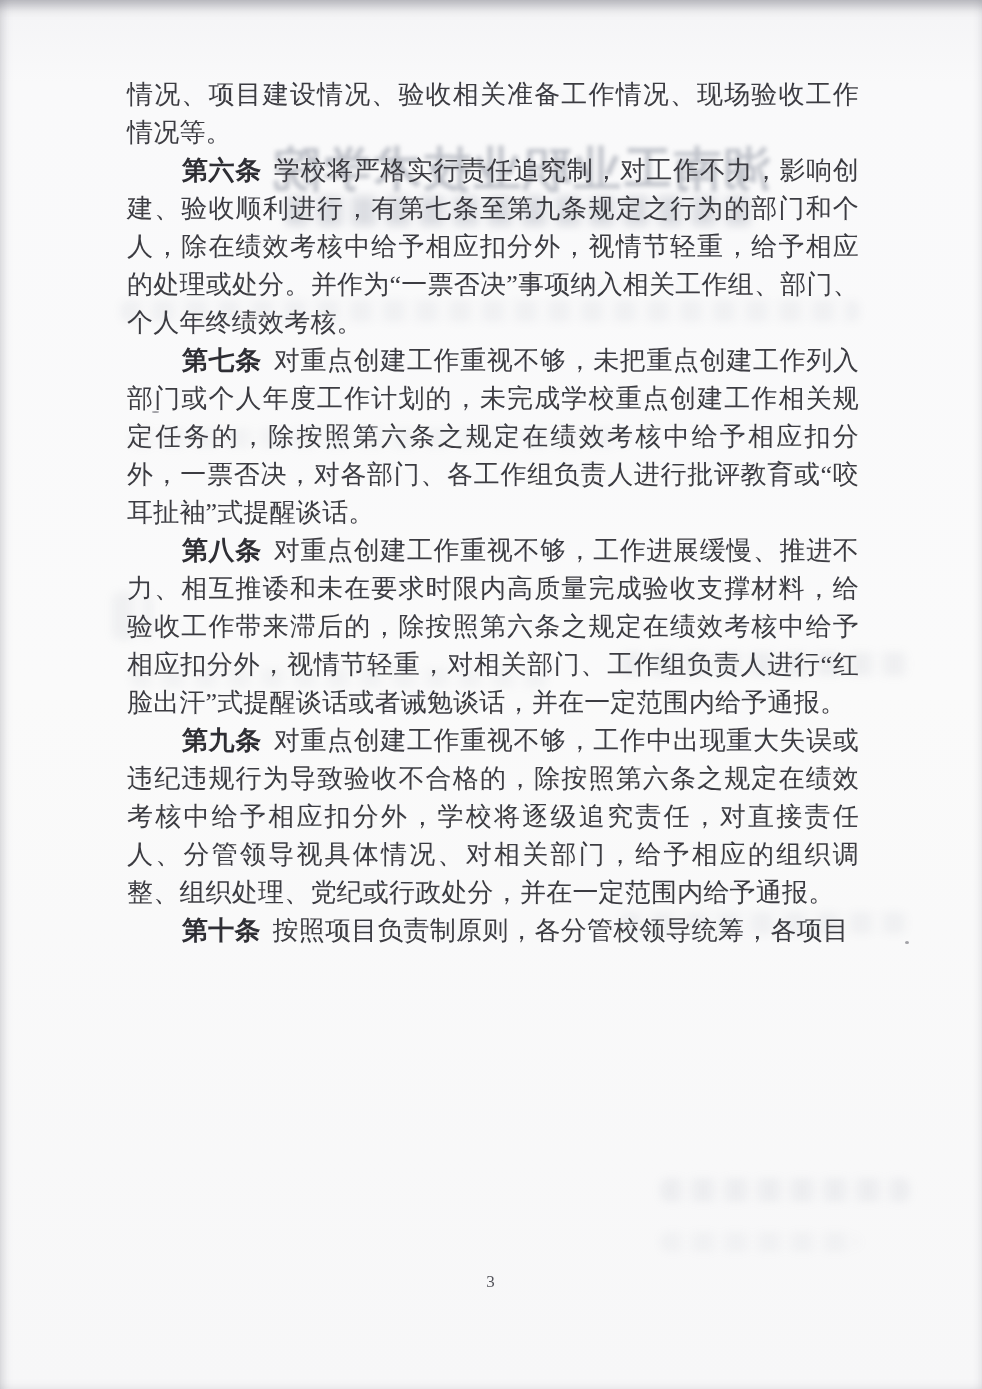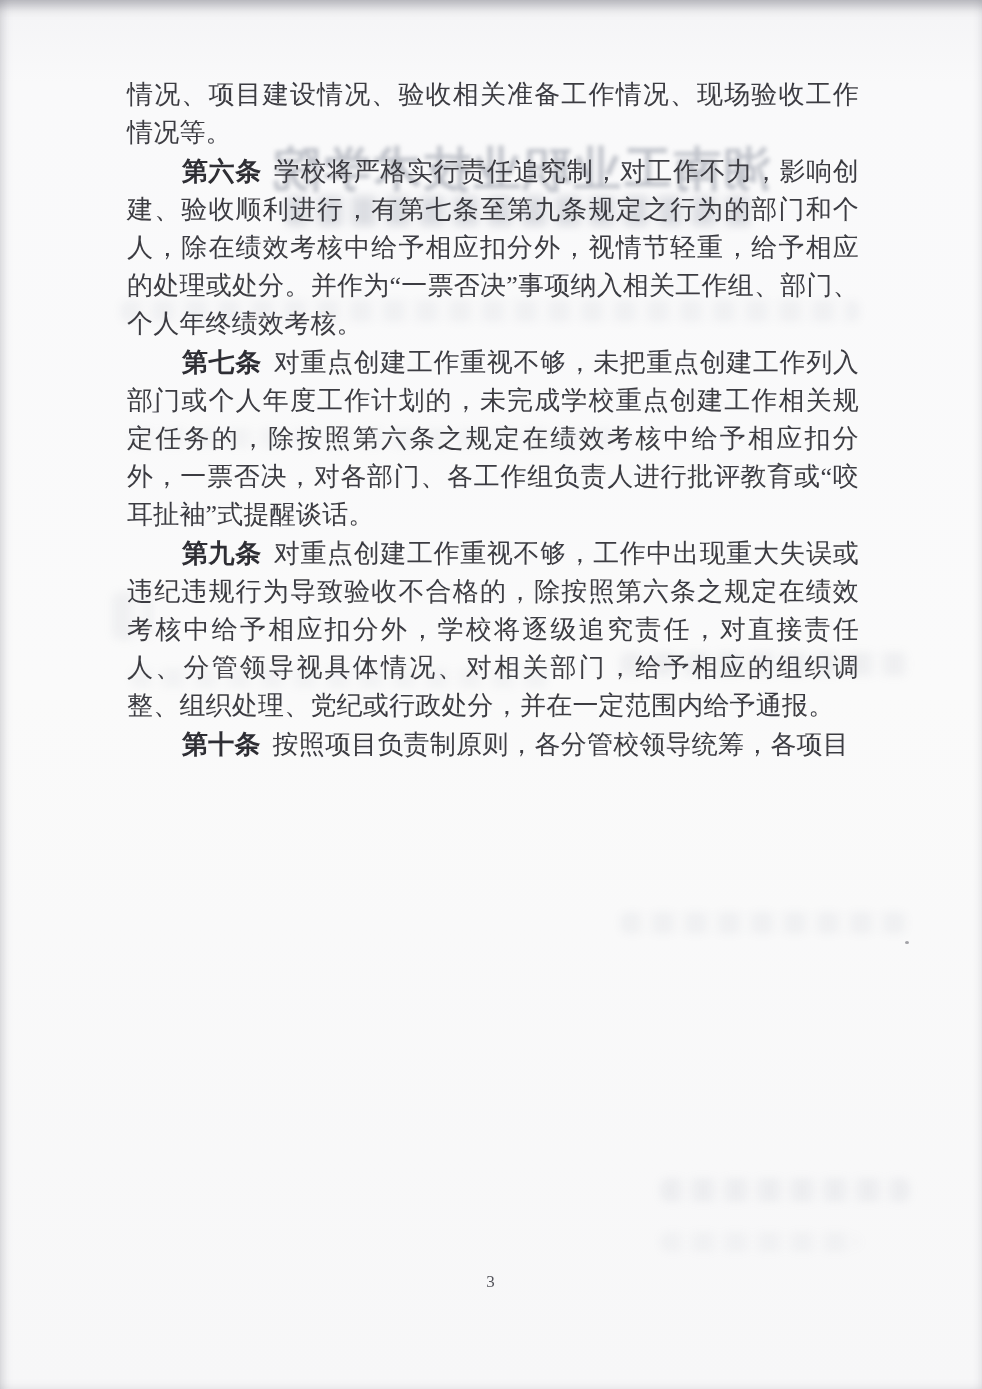--- a/index.html
+++ b/index.html
@@ -85,21 +85,21 @@
     width: 732px;
     font-size: 26px;
     line-height: 38px;
     color: #3c3c42;
     text-align: justify;
     letter-spacing: 0.2px;
   }
   .para { margin: 0; }
   .para.indent { text-indent: 55px; }
   .lead {
-    font-family: Liberation Sans, sans-serif;
+    font-family: Liberation Serif, serif;
     font-weight: 700;
     color: #2e2e34;
     margin-right: 12px;
   }
   .page-number {
     position: absolute;
     top: 1272px;
     left: 0;
     width: 982px;
     text-align: center;
@@ -129,20 +129,21 @@
   <div class="speck k3"></div>
 
   <div class="content">
 
     <p class="para"><span>情况、项目建设情况、验收相关准备工作情况、现场验收工作情况等。</span></p>
 
     <p class="para indent"><span class="lead">第六条</span><span>学校将严格实行责任追究制，对工作不力，影响创建、验收顺利进行，有第七条至第九条规定之行为的部门和个人，除在绩效考核中给予相应扣分外，视情节轻重，给予相应的处理或处分。并作为“一票否决”事项纳入相关工作组、部门、个人年终绩效考核。</span></p>
 
     <p class="para indent"><span class="lead">第七条</span><span>对重点创建工作重视不够，未把重点创建工作列入部门或个人年度工作计划的，未完成学校重点创建工作相关规定任务的，除按照第六条之规定在绩效考核中给予相应扣分外，一票否决，对各部门、各工作组负责人进行批评教育或“咬耳扯袖”式提醒谈话。</span></p>
 
+    <p class="para indent"><span class="lead">第八条</span><span>对重点创建工作重视不够，工作进展缓慢、推进不力、相互推诿和未在要求时限内高质量完成验收支撑材料，给验收工作带来滞后的，除按照第六条之规定在绩效考核中给予相应扣分外，视情节轻重，对相关部门、工作组负责人进行“红脸出汗”式提醒谈话或者诫勉谈话，并在一定范围内给予通报。</span></p>
 
     <p class="para indent"><span class="lead">第九条</span><span>对重点创建工作重视不够，工作中出现重大失误或违纪违规行为导致验收不合格的，除按照第六条之规定在绩效考核中给予相应扣分外，学校将逐级追究责任，对直接责任人、分管领导视具体情况、对相关部门，给予相应的组织调整、组织处理、党纪或行政处分，并在一定范围内给予通报。</span></p>
 
     <p class="para indent"><span class="lead">第十条</span><span>按照项目负责制原则，各分管校领导统筹，各项目</span></p>
 
   </div>
 
   <div class="page-number">3</div>
 
   <div class="scan-edges"></div>

